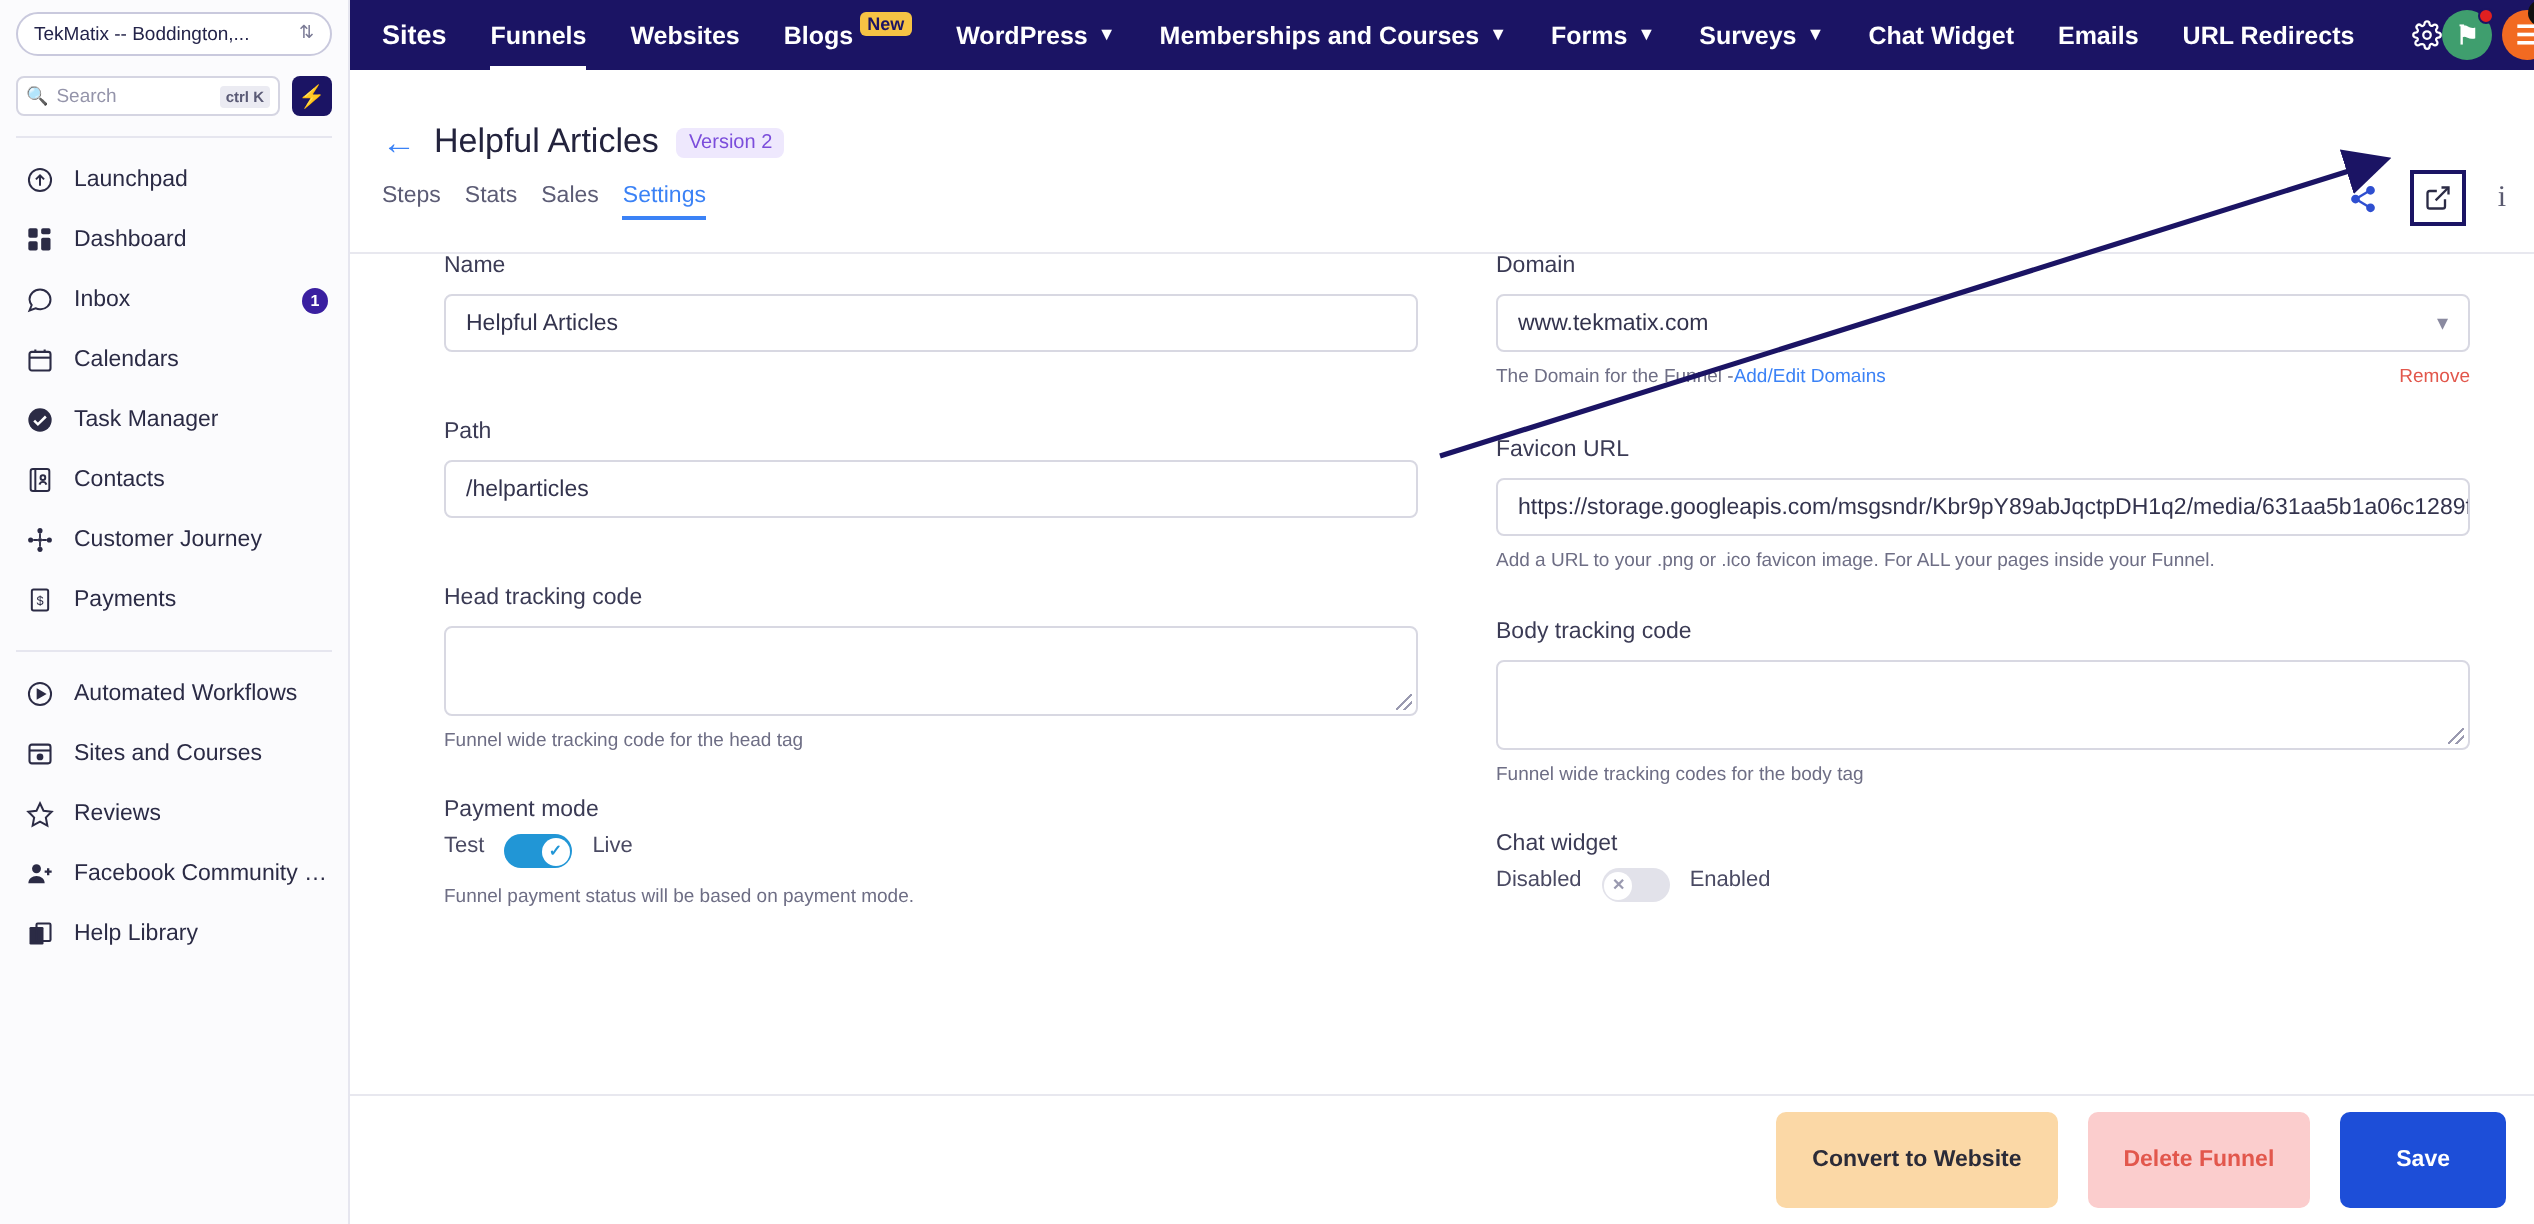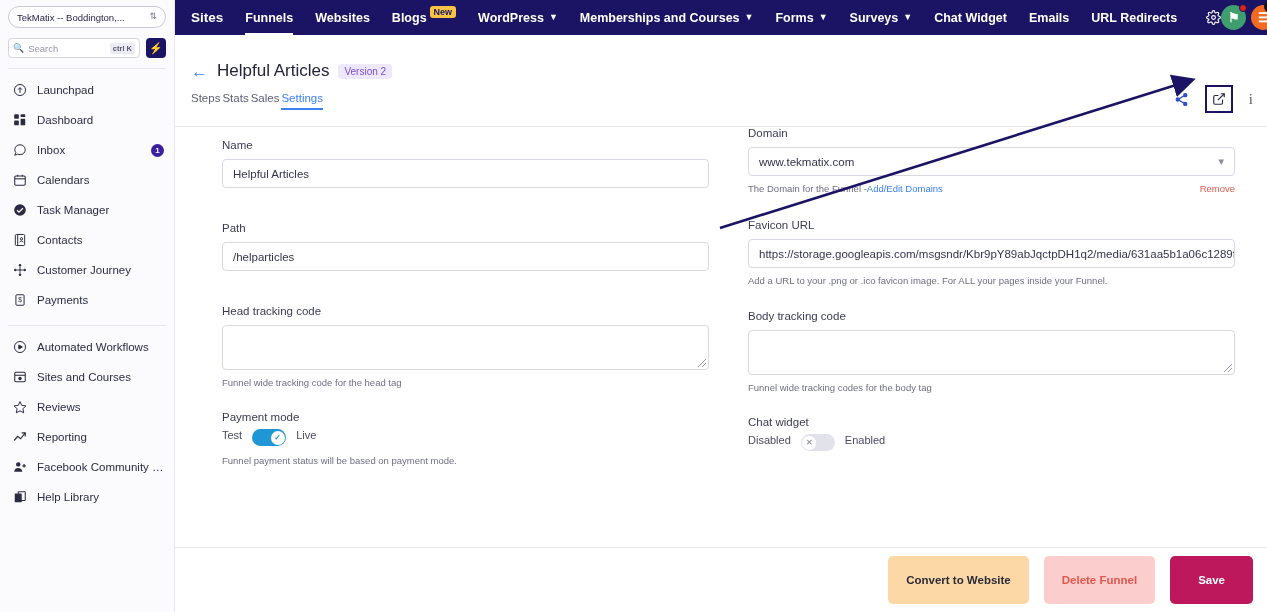--- a/index.html
+++ b/index.html
@@ -141,21 +141,21 @@
   }
   .title-row {
     display: flex; align-items: center; padding: 26px 0 0 16px; gap: 9px;
   }
   .back-arrow { color: #3b82f6; font-size: 17px; cursor: pointer; line-height: 1; }
   .page-title { font-size: 17px; color: #23233d; font-weight: normal; }
   .version-pill {
     background: #eee8fd; color: #7b4ddb; font-size: 10px;
     border-radius: 4px; padding: 2px 6px;
   }
-  .tabs { display: flex; gap: 2px; padding: 11px 0 0 16px; }
+  .tabs { display: flex; gap: 12px; padding: 11px 0 0 16px; }
   .tab {
     font-size: 11.5px; color: #5c5c75; cursor: pointer; padding-bottom: 5px;
     position: relative;
   }
   .tab.active { color: #3b82f6; }
   .tab.active::after {
     content: ""; position: absolute; left: 0; right: 0; bottom: -1px;
     height: 2px; background: #3b82f6;
   }
   .head-actions {
@@ -166,21 +166,21 @@
     width: 28px; height: 28px; border: 2px solid #1b1464;
     display: flex; align-items: center; justify-content: center; cursor: pointer;
   }
   .info-i { font-size: 15px; color: #5a5a70; font-family: "Liberation Serif", serif; cursor: pointer; }
 
   
   .form-area {
     position: absolute; left: 175px; top: 127px; width: 1092px; height: 420px;
     background: #fff;
   }
-  .col-left { position: absolute; left: 47px; top: 12px; width: 487px; }
+  .col-left { position: absolute; left: 47px; top: 0; width: 487px; }
   .col-right { position: absolute; left: 573px; top: 0; width: 487px; }
   .fld { margin-bottom: 0; }
   .fld-label { font-size: 11.5px; color: #3b3b55; margin-bottom: 8px; }
   .inp {
     width: 100%; height: 29px; border: 1px solid #d8d8e2; border-radius: 4px;
     background: #fff; font-size: 11.5px; color: #33334d;
     padding: 0 10px; font-family: "Liberation Sans", sans-serif;
     display: flex; align-items: center; overflow: hidden; white-space: nowrap;
   }
   .inp.sel { justify-content: space-between; cursor: pointer; }
@@ -226,21 +226,21 @@
     display: flex; align-items: center; justify-content: flex-end; gap: 15px;
     padding-right: 14px;
   }
   .btn {
     height: 48px; border-radius: 5px; font-size: 11.5px; font-weight: bold;
     display: flex; align-items: center; justify-content: center; cursor: pointer;
     padding: 0 18px; border: none; font-family: "Liberation Sans", sans-serif;
   }
   .btn.convert { background: #fbd8a6; color: #2b2b38; }
   .btn.delete { background: #fbcdcd; color: #e2574c; }
-  .btn.save { background: #be185d; color: #fff; padding: 0 28px; }
+  .btn.save { background: #1d4ed8; color: #fff; padding: 0 28px; }
 
   
   .annot { position: absolute; left: 0; top: 0; width: 1267px; height: 612px; pointer-events: none; }
 </style>
 </head>
 <body>
 
 <div id="app">
 
   <div class="sidebar">
@@ -370,29 +370,20 @@
           </span>
           <span class="sb-label">Sites and Courses</span>
         </div>
         <div class="sb-item">
           <span class="sb-ico">
             <svg width="14" height="14" viewBox="0 0 24 24" fill="none" stroke="#2b2b45" stroke-width="1.7">
               <polygon points="12,2.8 15,9.2 22,10 17,15 18.3,22 12,18.6 5.7,22 7,15 2,10 9,9.2"></polygon>
             </svg>
           </span>
           <span class="sb-label">Reviews</span>
-        </div>
-        <div class="sb-item">
-          <span class="sb-ico">
-            <svg width="14" height="14" viewBox="0 0 24 24" fill="none" stroke="#2b2b45" stroke-width="2">
-              <polyline points="2,18 8,11 13,15 21,5"></polyline>
-              <polyline points="15,5 21,5 21,11"></polyline>
-            </svg>
-          </span>
-          <span class="sb-label">Reporting</span>
         </div>
         <div class="sb-item">
           <span class="sb-ico">
             <svg width="14" height="14" viewBox="0 0 24 24" fill="#2b2b45">
               <circle cx="9" cy="7.5" r="3.8"></circle>
               <path d="M2 20c0-3.8 3.2-6.3 7-6.3s7 2.5 7 6.3z"></path>
               <path d="M19 7v6M16 10h6" stroke="#2b2b45" stroke-width="2" fill="none"></path>
             </svg>
           </span>
           <span class="sb-label">Facebook Community G...</span>

